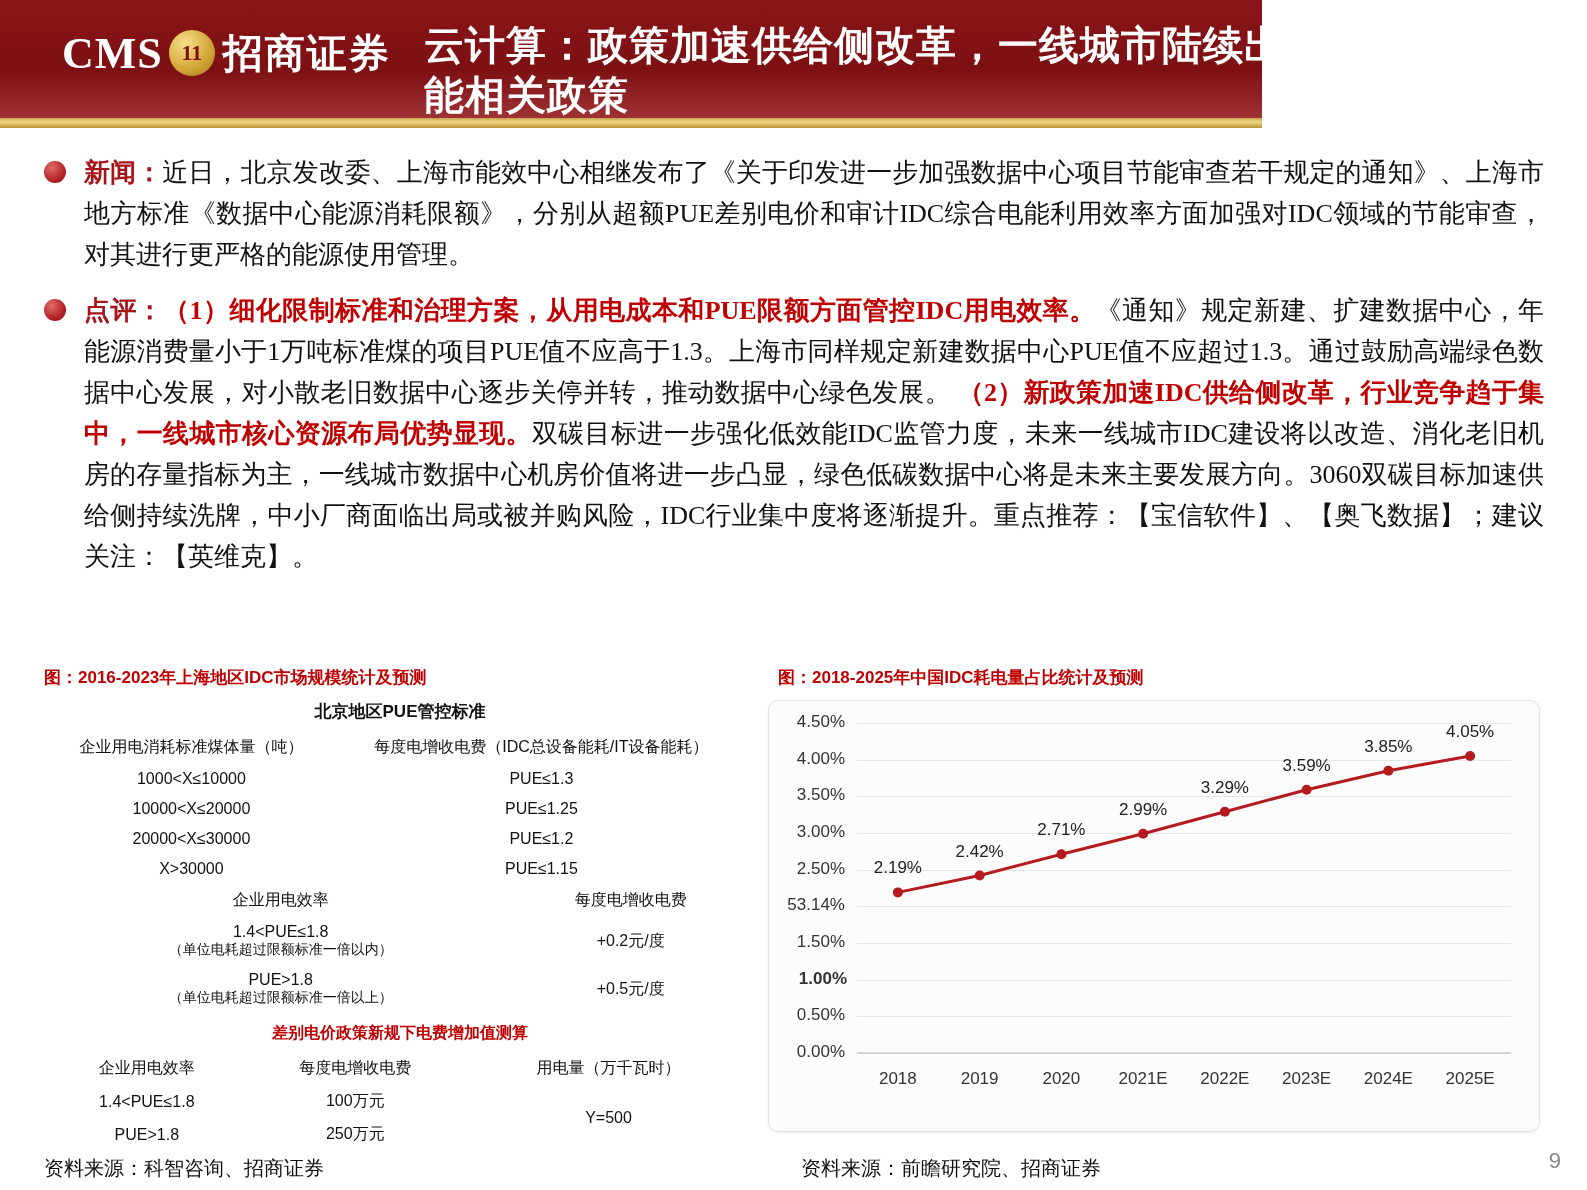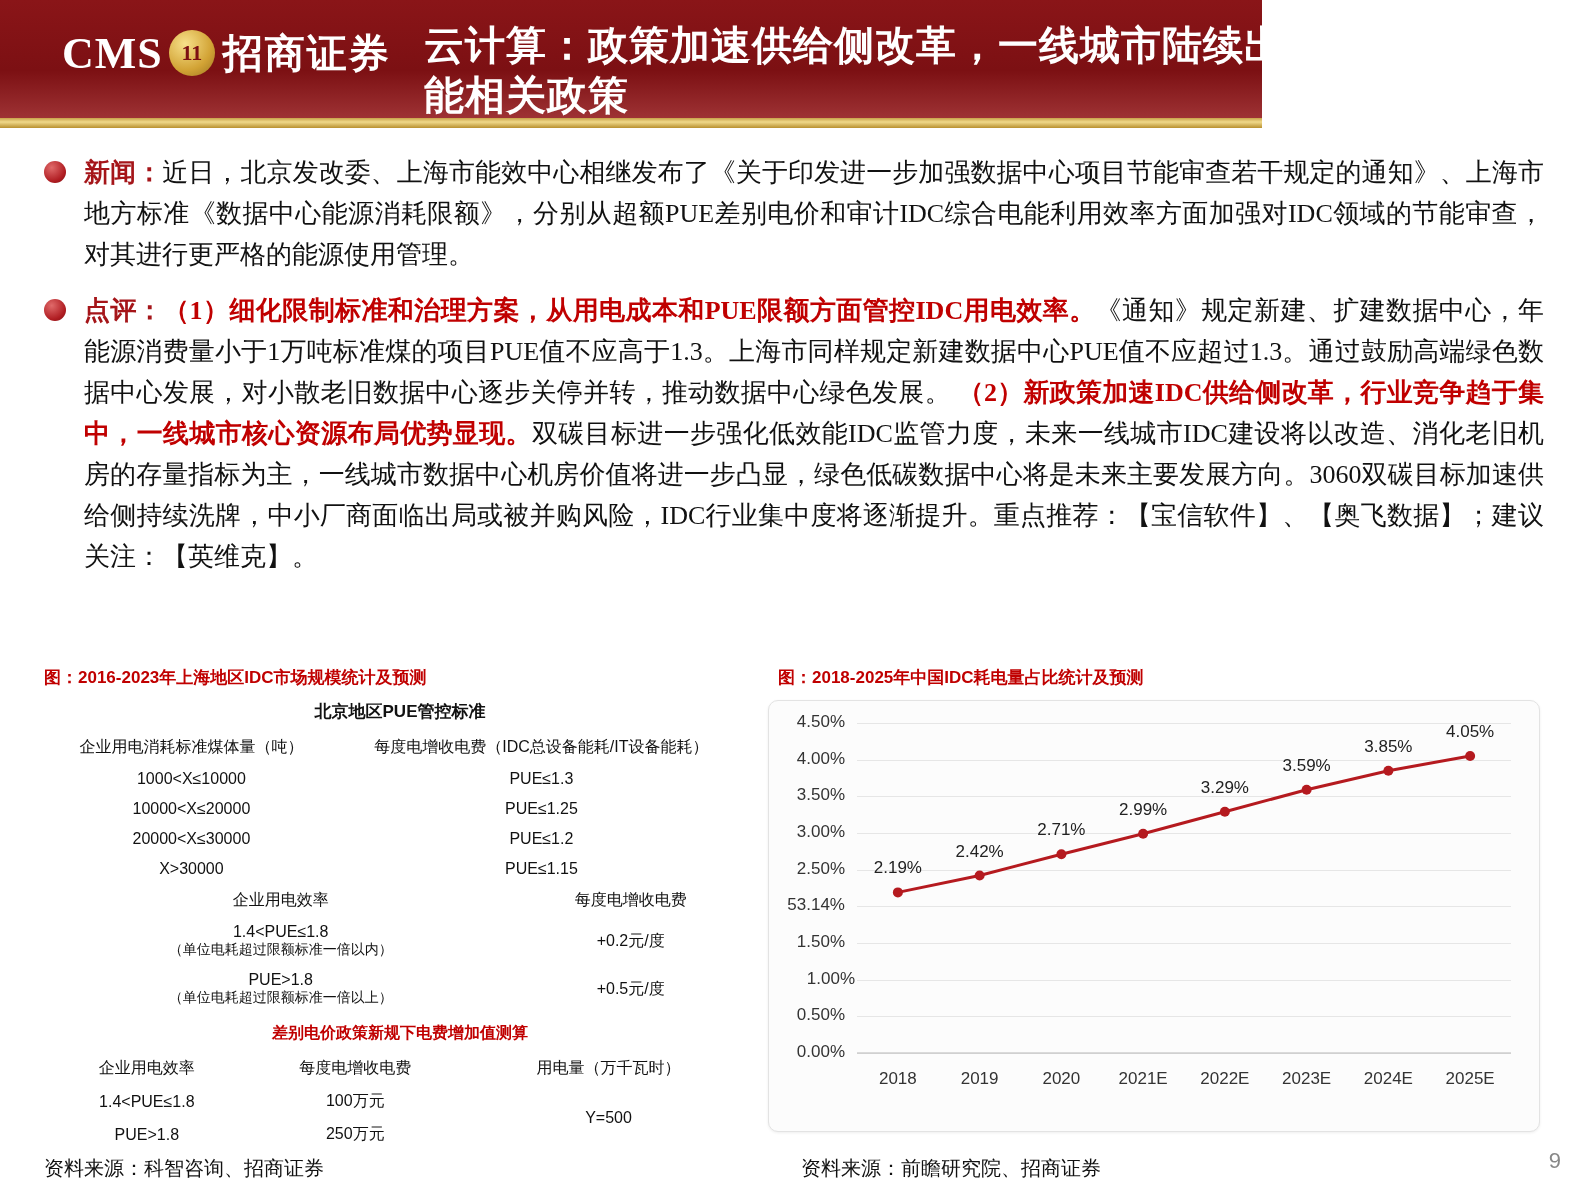--- a/index.html
+++ b/index.html
@@ -230,21 +230,21 @@
     </table>
 </div>
 
 <div id="chart-panel">
 
   <div id="chart-axes">
       <div class="axis-lbl y-lbl" style="left: 14px; top: 341px;">0.00%</div>
       <div class="gridline" style="left: 88px; top: 352px; width: 654px;"></div>
       <div class="axis-lbl y-lbl" style="left: 14px; top: 304.333px;">0.50%</div>
       <div class="gridline" style="left: 88px; top: 315.333px; width: 654px;"></div>
-      <div class="axis-lbl y-lbl" style="left: 24px; top: 267.667px;">1.00%</div>
+      <div class="axis-lbl y-lbl" style="left: 16px; top: 267.667px; font-weight: bold;">1.00%</div>
       <div class="gridline" style="left: 88px; top: 278.667px; width: 654px;"></div>
       <div class="axis-lbl y-lbl" style="left: 14px; top: 231px;">1.50%</div>
       <div class="gridline" style="left: 88px; top: 242px; width: 654px;"></div>
       <div class="axis-lbl y-lbl" style="left: 14px; top: 194.333px;">53.14%</div>
       <div class="gridline" style="left: 88px; top: 205.333px; width: 654px;"></div>
       <div class="axis-lbl y-lbl" style="left: 14px; top: 157.667px;">2.50%</div>
       <div class="gridline" style="left: 88px; top: 168.667px; width: 654px;"></div>
       <div class="axis-lbl y-lbl" style="left: 14px; top: 121px;">3.00%</div>
       <div class="gridline" style="left: 88px; top: 132px; width: 654px;"></div>
       <div class="axis-lbl y-lbl" style="left: 14px; top: 84.3333px;">3.50%</div>

